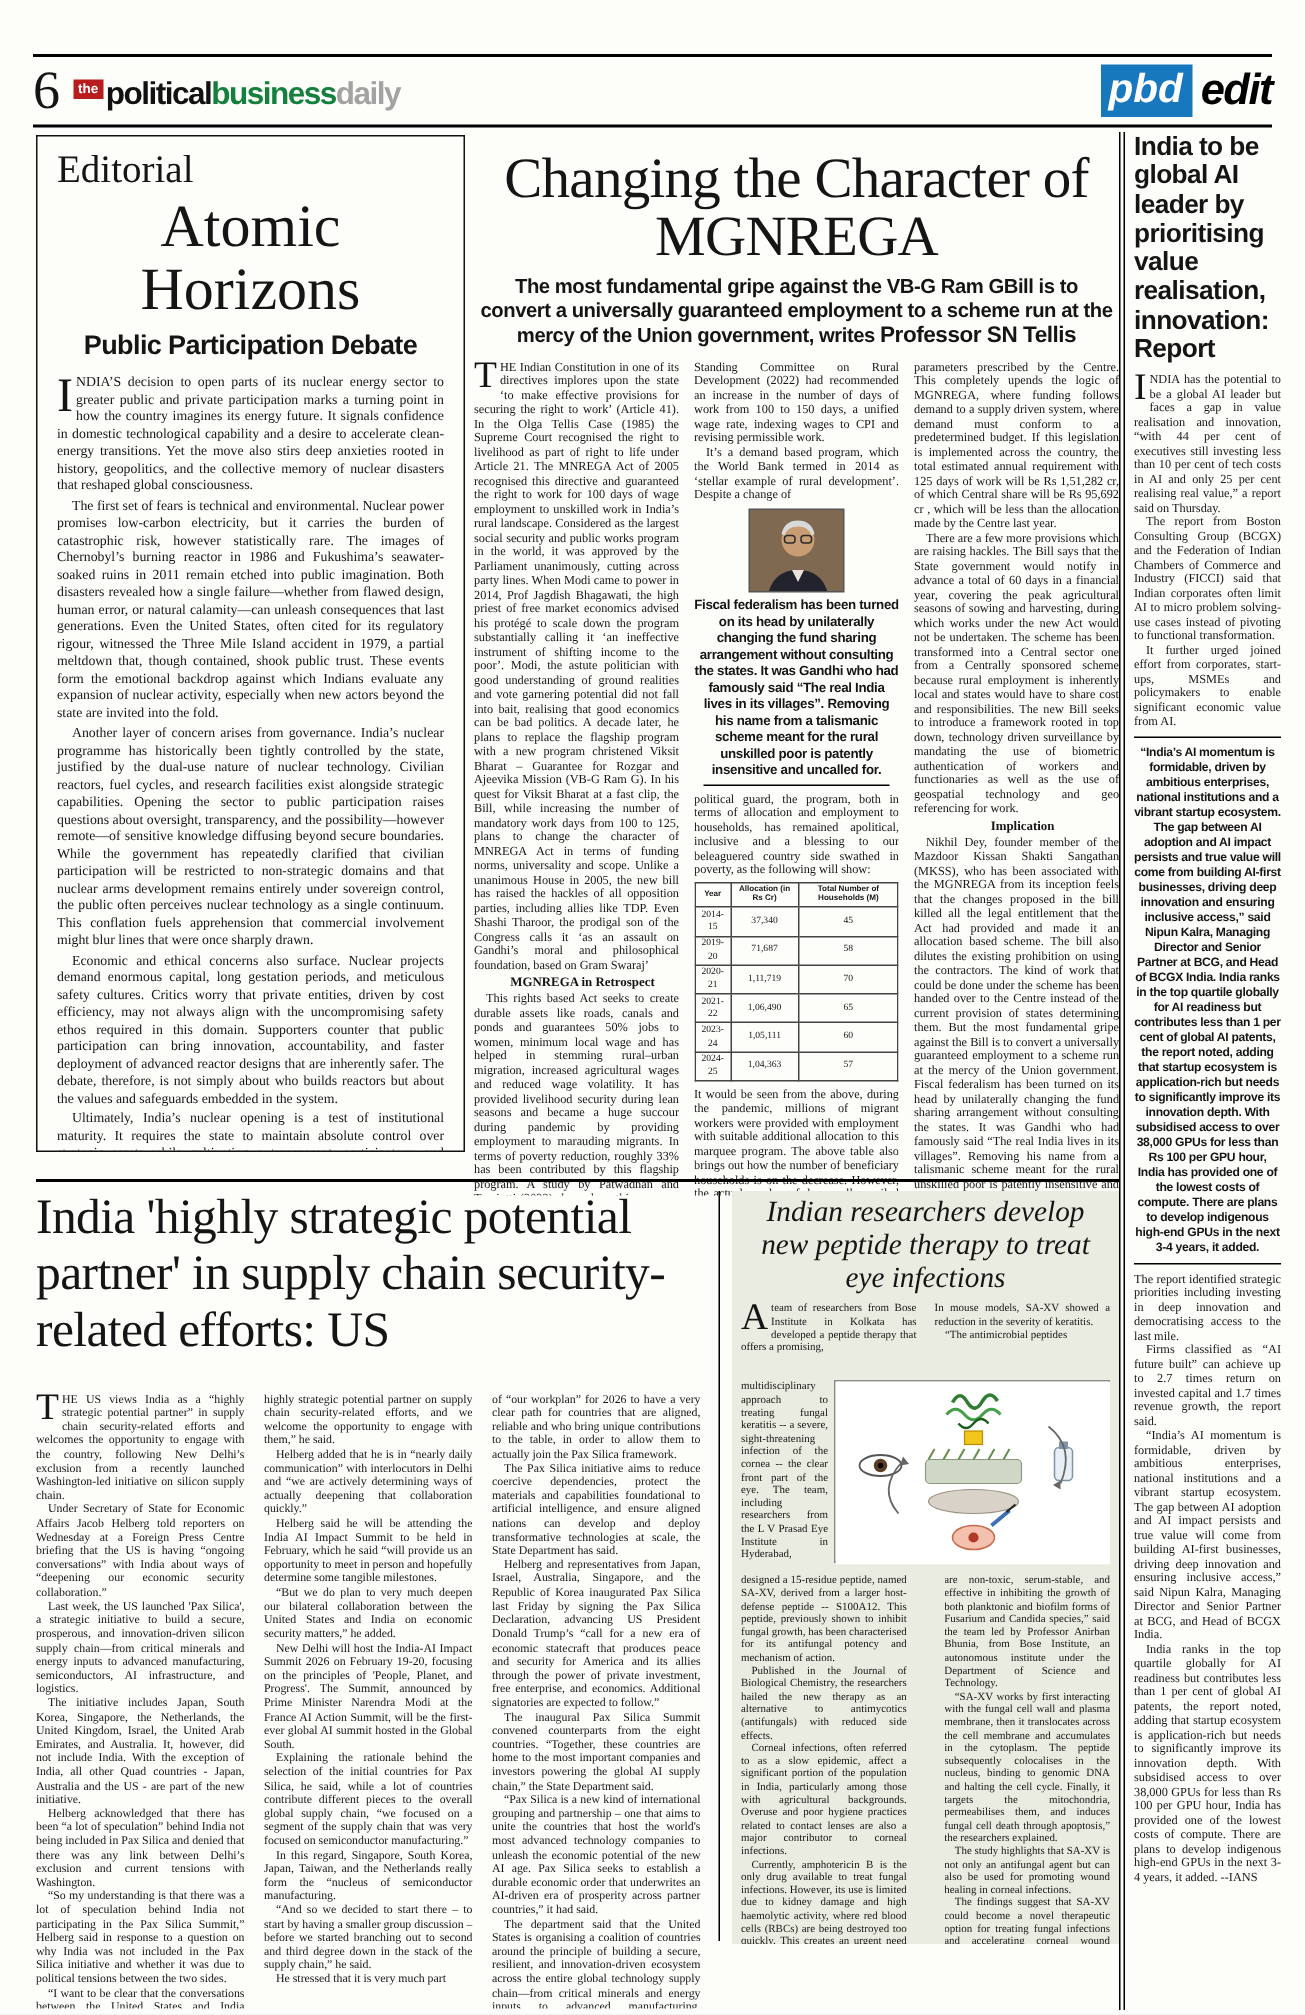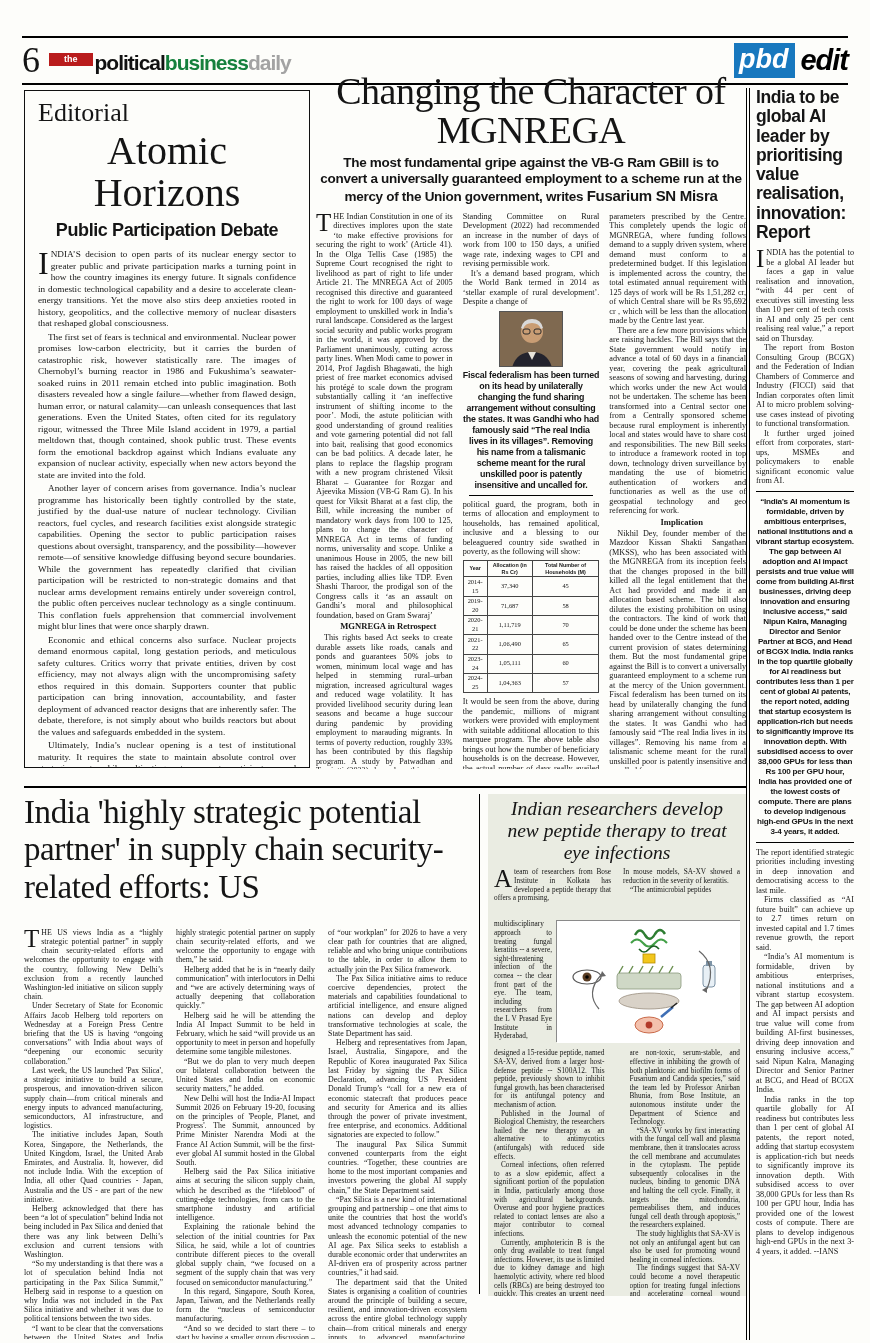--- a/index.html
+++ b/index.html
@@ -4,40 +4,40 @@
 <style>
 *{margin:0;padding:0;box-sizing:border-box}
 html,body{background:#e9e9e9}
 .page{position:relative;width:870px;height:1343px;margin:0 auto;background:#fdfdfa;font-family:"Liberation Serif","DejaVu Serif",serif;color:#151515;overflow:hidden}
 .rule{position:absolute;background:#000}
 
 .masthead{position:absolute;left:22px;top:40px;width:826px;height:40px;display:flex;align-items:center;justify-content:space-between}
 .mast-left{display:flex;align-items:flex-end;gap:9px}
 .page-num{font-size:36px;line-height:.85;font-family:"Liberation Serif",serif}
 .logo{display:flex;align-items:flex-start;gap:2px;padding-bottom:2px}
-.logo-the{background:#b91c1c;color:#fff;font:bold 9px/1.2 "Liberation Sans","DejaVu Sans",sans-serif;padding:1px 15px;margin-top:1px}
+.logo-the{background:#b91c1c;color:#fff;font:bold 9px/1.2 "Liberation Sans","DejaVu Sans",sans-serif;padding:1px 3px;margin-top:1px}
 .logo-words{font:bold 21px/1 "Liberation Sans","DejaVu Sans",sans-serif;letter-spacing:-1px}
 .logo-political{color:#111}.logo-business{color:#15803d}.logo-daily{color:#a3a3a3}
 .brand{display:flex;align-items:center;gap:5px;font-style:italic;font-weight:bold;font-family:"Liberation Sans","DejaVu Sans",sans-serif}
 .brand-pbd{background:#1878be;color:#fff;font-size:27px;padding:1px 7px 3px 5px}
 .brand-edit{color:#000;font-size:29px;letter-spacing:-1px}
 .mast-right{text-align:right;font-size:12px;line-height:1.35}
 .website{font-style:italic}
 .dateline{font-size:12.5px}
 
 .editorial-box{position:absolute;left:24px;top:90px;width:286px;height:678px;border:1.5px solid #111;padding:8px 13px;overflow:hidden}
 .ed-kicker{font-size:26px;line-height:1.1}
 .ed-title{text-align:center;font-size:40px;line-height:1.05;font-weight:normal;margin-top:2px}
 .ed-sub{text-align:center;font:bold 18px/1.2 "Liberation Sans","DejaVu Sans",sans-serif;letter-spacing:-.4px;margin:6px 0 8px}
 .ed-body p{font-size:9.2px;line-height:11.5px;text-align:justify}
 .ed-body p+p{text-indent:10px;margin-top:2px}
 .dropcap{float:left;font-size:32px;line-height:.82;padding:1px 2px 0 0;font-family:"Liberation Serif",serif}
 .dropcap.sm{font-size:25px}
 
-.mgnrega{position:absolute;left:316px;top:72px;width:430px;height:697px;overflow:hidden}
+.mgnrega{position:absolute;left:316px;top:100px;width:430px;height:697px;overflow:hidden}
 .mg-headline{text-align:center;font-size:38px;line-height:1.02;font-weight:normal;letter-spacing:-.5px}
 .mg-standfirst{text-align:center;font:bold 13.5px/1.22 "Liberation Sans","DejaVu Sans",sans-serif;letter-spacing:-.3px;margin:5px 4px 6px}
 .mg-standfirst .author{font-size:15px}
 .mg-cols{display:flex;gap:10px;height:622px;overflow:hidden}
 .mg-col{width:137px;overflow:hidden}
 .news p{font-size:8.2px;line-height:9.5px;text-align:justify}
 .news p+p{text-indent:8px}
 .news .sub{font:bold 8.6px/11px "Liberation Serif",serif;text-align:center;margin:1px 0}
 .photo{width:64px;height:56px;margin:4px auto 3px;border:.5px solid #555;overflow:hidden}
 .pull-quote{font:bold 8.9px/11px "Liberation Sans","DejaVu Sans",sans-serif;letter-spacing:-.2px;text-align:center;margin:3px 0 4px}
@@ -105,21 +105,21 @@
       <p>Another layer of concern arises from governance. India’s nuclear programme has historically been tightly controlled by the state, justified by the dual-use nature of nuclear technology. Civilian reactors, fuel cycles, and research facilities exist alongside strategic capabilities. Opening the sector to public participation raises questions about oversight, transparency, and the possibility—however remote—of sensitive knowledge diffusing beyond secure boundaries. While the government has repeatedly clarified that civilian participation will be restricted to non-strategic domains and that nuclear arms development remains entirely under sovereign control, the public often perceives nuclear technology as a single continuum. This conflation fuels apprehension that commercial involvement might blur lines that were once sharply drawn.</p>
       <p>Economic and ethical concerns also surface. Nuclear projects demand enormous capital, long gestation periods, and meticulous safety cultures. Critics worry that private entities, driven by cost efficiency, may not always align with the uncompromising safety ethos required in this domain. Supporters counter that public participation can bring innovation, accountability, and faster deployment of advanced reactor designs that are inherently safer. The debate, therefore, is not simply about who builds reactors but about the values and safeguards embedded in the system.</p>
       <p>Ultimately, India’s nuclear opening is a test of institutional maturity. It requires the state to maintain absolute control over strategic assets while cultivating a transparent, participatory, and safety-first civilian ecosystem. The memories of Chernobyl, Fukushima, and Three Mile Island serve not as arguments against nuclear energy but as reminders of what complacency can cost. The challenge lies in ensuring that India’s pursuit of clean power does not compromise the trust and security on which the nuclear age precariously rests.</p>
     </div>
   </div>
 
   <div class="mgnrega news">
     <h1 class="mg-headline">Changing the Character of MGNREGA</h1>
     <div class="mg-standfirst">
       <span>The most fundamental gripe against the VB-G Ram GBill is to convert a universally guaranteed employment to a scheme run at the mercy of the Union government, writes</span>
-      <span class="author">Fusarium SN Misra</span>
+      <span class="author">Professor SN Tellis</span>
     </div>
     <div class="mg-cols">
       <div class="mg-col">
         <p><span class="dropcap sm">T</span><span>HE Indian Constitution in one of its directives implores upon the state ‘to make effective provisions for securing the right to work’ (Article 41). In the Olga Tellis Case (1985) the Supreme Court recognised the right to livelihood as part of right to life under Article 21. The MNREGA Act of 2005 recognised this directive and guaranteed the right to work for 100 days of wage employment to unskilled work in India’s rural landscape. Considered as the largest social security and public works program in the world, it was approved by the Parliament unanimously, cutting across party lines. When Modi came to power in 2014, Prof Jagdish Bhagawati, the high priest of free market economics advised his protégé to scale down the program substantially calling it ‘an ineffective instrument of shifting income to the poor’. Modi, the astute politician with good understanding of ground realities and vote garnering potential did not fall into bait, realising that good economics can be bad politics. A decade later, he plans to replace the flagship program with a new program christened Viksit Bharat – Guarantee for Rozgar and Ajeevika Mission (VB-G Ram G). In his quest for Viksit Bharat at a fast clip, the Bill, while increasing the number of mandatory work days from 100 to 125, plans to change the character of MNREGA Act in terms of funding norms, universality and scope. Unlike a unanimous House in 2005, the new bill has raised the hackles of all opposition parties, including allies like TDP. Even Shashi Tharoor, the prodigal son of the Congress calls it ‘as an assault on Gandhi’s moral and philosophical foundation, based on Gram Swaraj’</span></p>
         <p class="sub">MGNREGA in Retrospect</p>
         <p>This rights based Act seeks to create durable assets like roads, canals and ponds and guarantees 50% jobs to women, minimum local wage and has helped in stemming rural–urban migration, increased agricultural wages and reduced wage volatility. It has provided livelihood security during lean seasons and became a huge succour during pandemic by providing employment to marauding migrants. In terms of poverty reduction, roughly 33% has been contributed by this flagship program. A study by Patwadhan and Tasciotti (2022) shows how this program has reduced the size of outstanding debts for vulnerable households. A</p>
       </div>
       <div class="mg-col">
         <p>Standing Committee on Rural Development (2022) had recommended an increase in the number of days of work from 100 to 150 days, a unified wage rate, indexing wages to CPI and revising permissible work.</p>
         <p>It’s a demand based program, which the World Bank termed in 2014 as ‘stellar example of rural development’. Despite a change of</p>
@@ -219,21 +219,20 @@
         <p>Helberg acknowledged that there has been “a lot of speculation” behind India not being included in Pax Silica and denied that there was any link between Delhi’s exclusion and current tensions with Washington.</p>
         <p>“So my understanding is that there was a lot of speculation behind India not participating in the Pax Silica Summit,” Helberg said in response to a question on why India was not included in the Pax Silica initiative and whether it was due to political tensions between the two sides.</p>
         <p>“I want to be clear that the conversations between the United States and India pertaining to trade arrangements are a completely separate and parallel track to our discussions on supply chain security. We are not conflating those two things. We view India as a</p>
       </div>
       <div class="us-col">
         <p>highly strategic potential partner on supply chain security-related efforts, and we welcome the opportunity to engage with them,” he said.</p>
         <p>Helberg added that he is in “nearly daily communication” with interlocutors in Delhi and “we are actively determining ways of actually deepening that collaboration quickly.”</p>
         <p>Helberg said he will be attending the India AI Impact Summit to be held in February, which he said “will provide us an opportunity to meet in person and hopefully determine some tangible milestones.</p>
         <p>“But we do plan to very much deepen our bilateral collaboration between the United States and India on economic security matters,” he added.</p>
         <p>New Delhi will host the India-AI Impact Summit 2026 on February 19-20, focusing on the principles of 'People, Planet, and Progress'. The Summit, announced by Prime Minister Narendra Modi at the France AI Action Summit, will be the first-ever global AI summit hosted in the Global South.</p>
-        <p>Helberg said the Pax Silica initiative aims at securing the silicon supply chain, which he described as the “lifeblood” of cutting-edge technologies, from cars to the smartphone industry and artificial intelligence.</p>
         <p>Explaining the rationale behind the selection of the initial countries for Pax Silica, he said, while a lot of countries contribute different pieces to the overall global supply chain, “we focused on a segment of the supply chain that was very focused on semiconductor manufacturing.”</p>
         <p>In this regard, Singapore, South Korea, Japan, Taiwan, and the Netherlands really form the “nucleus of semiconductor manufacturing.</p>
         <p>“And so we decided to start there – to start by having a smaller group discussion – before we started branching out to second and third degree down in the stack of the supply chain,” he said.</p>
         <p>He stressed that it is very much part</p>
       </div>
       <div class="us-col">
         <p style="text-indent:0">of “our workplan” for 2026 to have a very clear path for countries that are aligned, reliable and who bring unique contributions to the table, in order to allow them to actually join the Pax Silica framework.</p>
         <p>The Pax Silica initiative aims to reduce coercive dependencies, protect the materials and capabilities foundational to artificial intelligence, and ensure aligned nations can develop and deploy transformative technologies at scale, the State Department has said.</p>
         <p>Helberg and representatives from Japan, Israel, Australia, Singapore, and the Republic of Korea inaugurated Pax Silica last Friday by signing the Pax Silica Declaration, advancing US President Donald Trump’s “call for a new era of economic statecraft that produces peace and security for America and its allies through the power of private investment, free enterprise, and economics. Additional signatories are expected to follow.”</p>
         <p>The inaugural Pax Silica Summit convened counterparts from the eight countries. “Together, these countries are home to the most important companies and investors powering the global AI supply chain,” the State Department said.</p>

